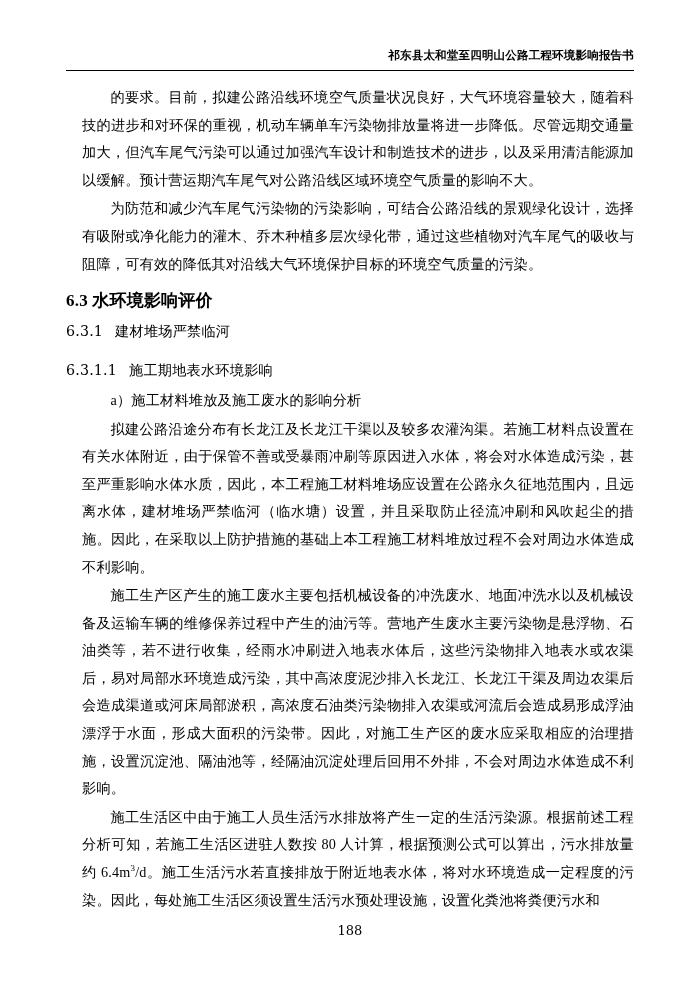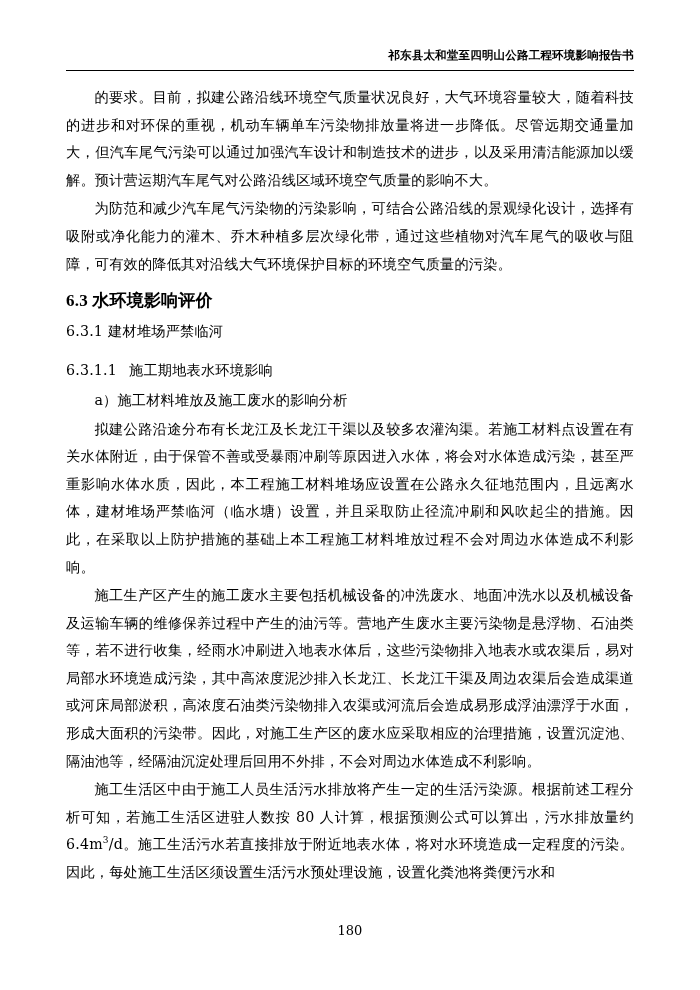--- a/index.html
+++ b/index.html
@@ -39,47 +39,48 @@
     border-bottom: 1px solid #000;
     height: 0;
   }
   .content {
     position: absolute;
     top: 84px;
     left: 66px;
     width: 568px;
   }
   p {
-    margin: 0 0 1px 0;
+    margin: 0 0 1px 16px;
     font-size: 14.2px;
     line-height: 27.6px;
     text-align: justify;
     text-justify: inter-ideograph;
     letter-spacing: 0.2px;
+    font-family: Liberation Serif, serif;
   }
   p.indent {
     text-indent: 2em;
   }
   h2.sec {
     margin: 9px 0 3px 0;
     font-size: 17px;
     line-height: 27.6px;
     font-weight: bold;
     font-family: Liberation Serif, serif;
     letter-spacing: 0.2px;
   }
   h3.sub {
     margin: 2px 0 2px 0;
     font-size: 14.2px;
     line-height: 27.6px;
     font-weight: normal;
     letter-spacing: 0.2px;
   }
   h3.sub .lbl {
-    margin-right: 5px;
+    margin-right: 12px;
   }
   h4.subsub {
     margin: 12px 0 2px 0;
     font-size: 14.2px;
     line-height: 27.6px;
     font-weight: normal;
     letter-spacing: 0.2px;
   }
   h4.subsub .lbl {
     margin-right: 12px;
@@ -130,15 +131,15 @@
 
     <p class="indent">拟建公路沿途分布有长龙江及长龙江干渠以及较多农灌沟渠。若施工材料点设置在有关水体附近，由于保管不善或受暴雨冲刷等原因进入水体，将会对水体造成污染，甚至严重影响水体水质，因此，本工程施工材料堆场应设置在公路永久征地范围内，且远离水体，建材堆场严禁临河（临水塘）设置，并且采取防止径流冲刷和风吹起尘的措施。因此，在采取以上防护措施的基础上本工程施工材料堆放过程不会对周边水体造成不利影响。</p>
 
     <p class="indent">施工生产区产生的施工废水主要包括机械设备的冲洗废水、地面冲洗水以及机械设备及运输车辆的维修保养过程中产生的油污等。营地产生废水主要污染物是悬浮物、石油类等，若不进行收集，经雨水冲刷进入地表水体后，这些污染物排入地表水或农渠后，易对局部水环境造成污染，其中高浓度泥沙排入长龙江、长龙江干渠及周边农渠后会造成渠道或河床局部淤积，高浓度石油类污染物排入农渠或河流后会造成易形成浮油漂浮于水面，形成大面积的污染带。因此，对施工生产区的废水应采取相应的治理措施，设置沉淀池、隔油池等，经隔油沉淀处理后回用不外排，不会对周边水体造成不利影响。</p>
 
 
     <p class="indent"><span>施工生活区中由于施工人员生活污水排放将产生一定的生活污染源。根据前述工程分析可知，若施工生活区进驻人数按 80 人计算，根据预测公式可以算出，污水排放量约 6.4m</span><sup>3</sup><span>/d。施工生活污水若直接排放于附近地表水体，将对水环境造成一定程度的污染。因此，每处施工生活区须设置生活污水预处理设施，设置化粪池将粪便污水和</span></p>
 
   </div>
 
-  <div class="footer">180</div>
+  <div class="footer">188</div>
 
 </div>
 
 </body></html>

